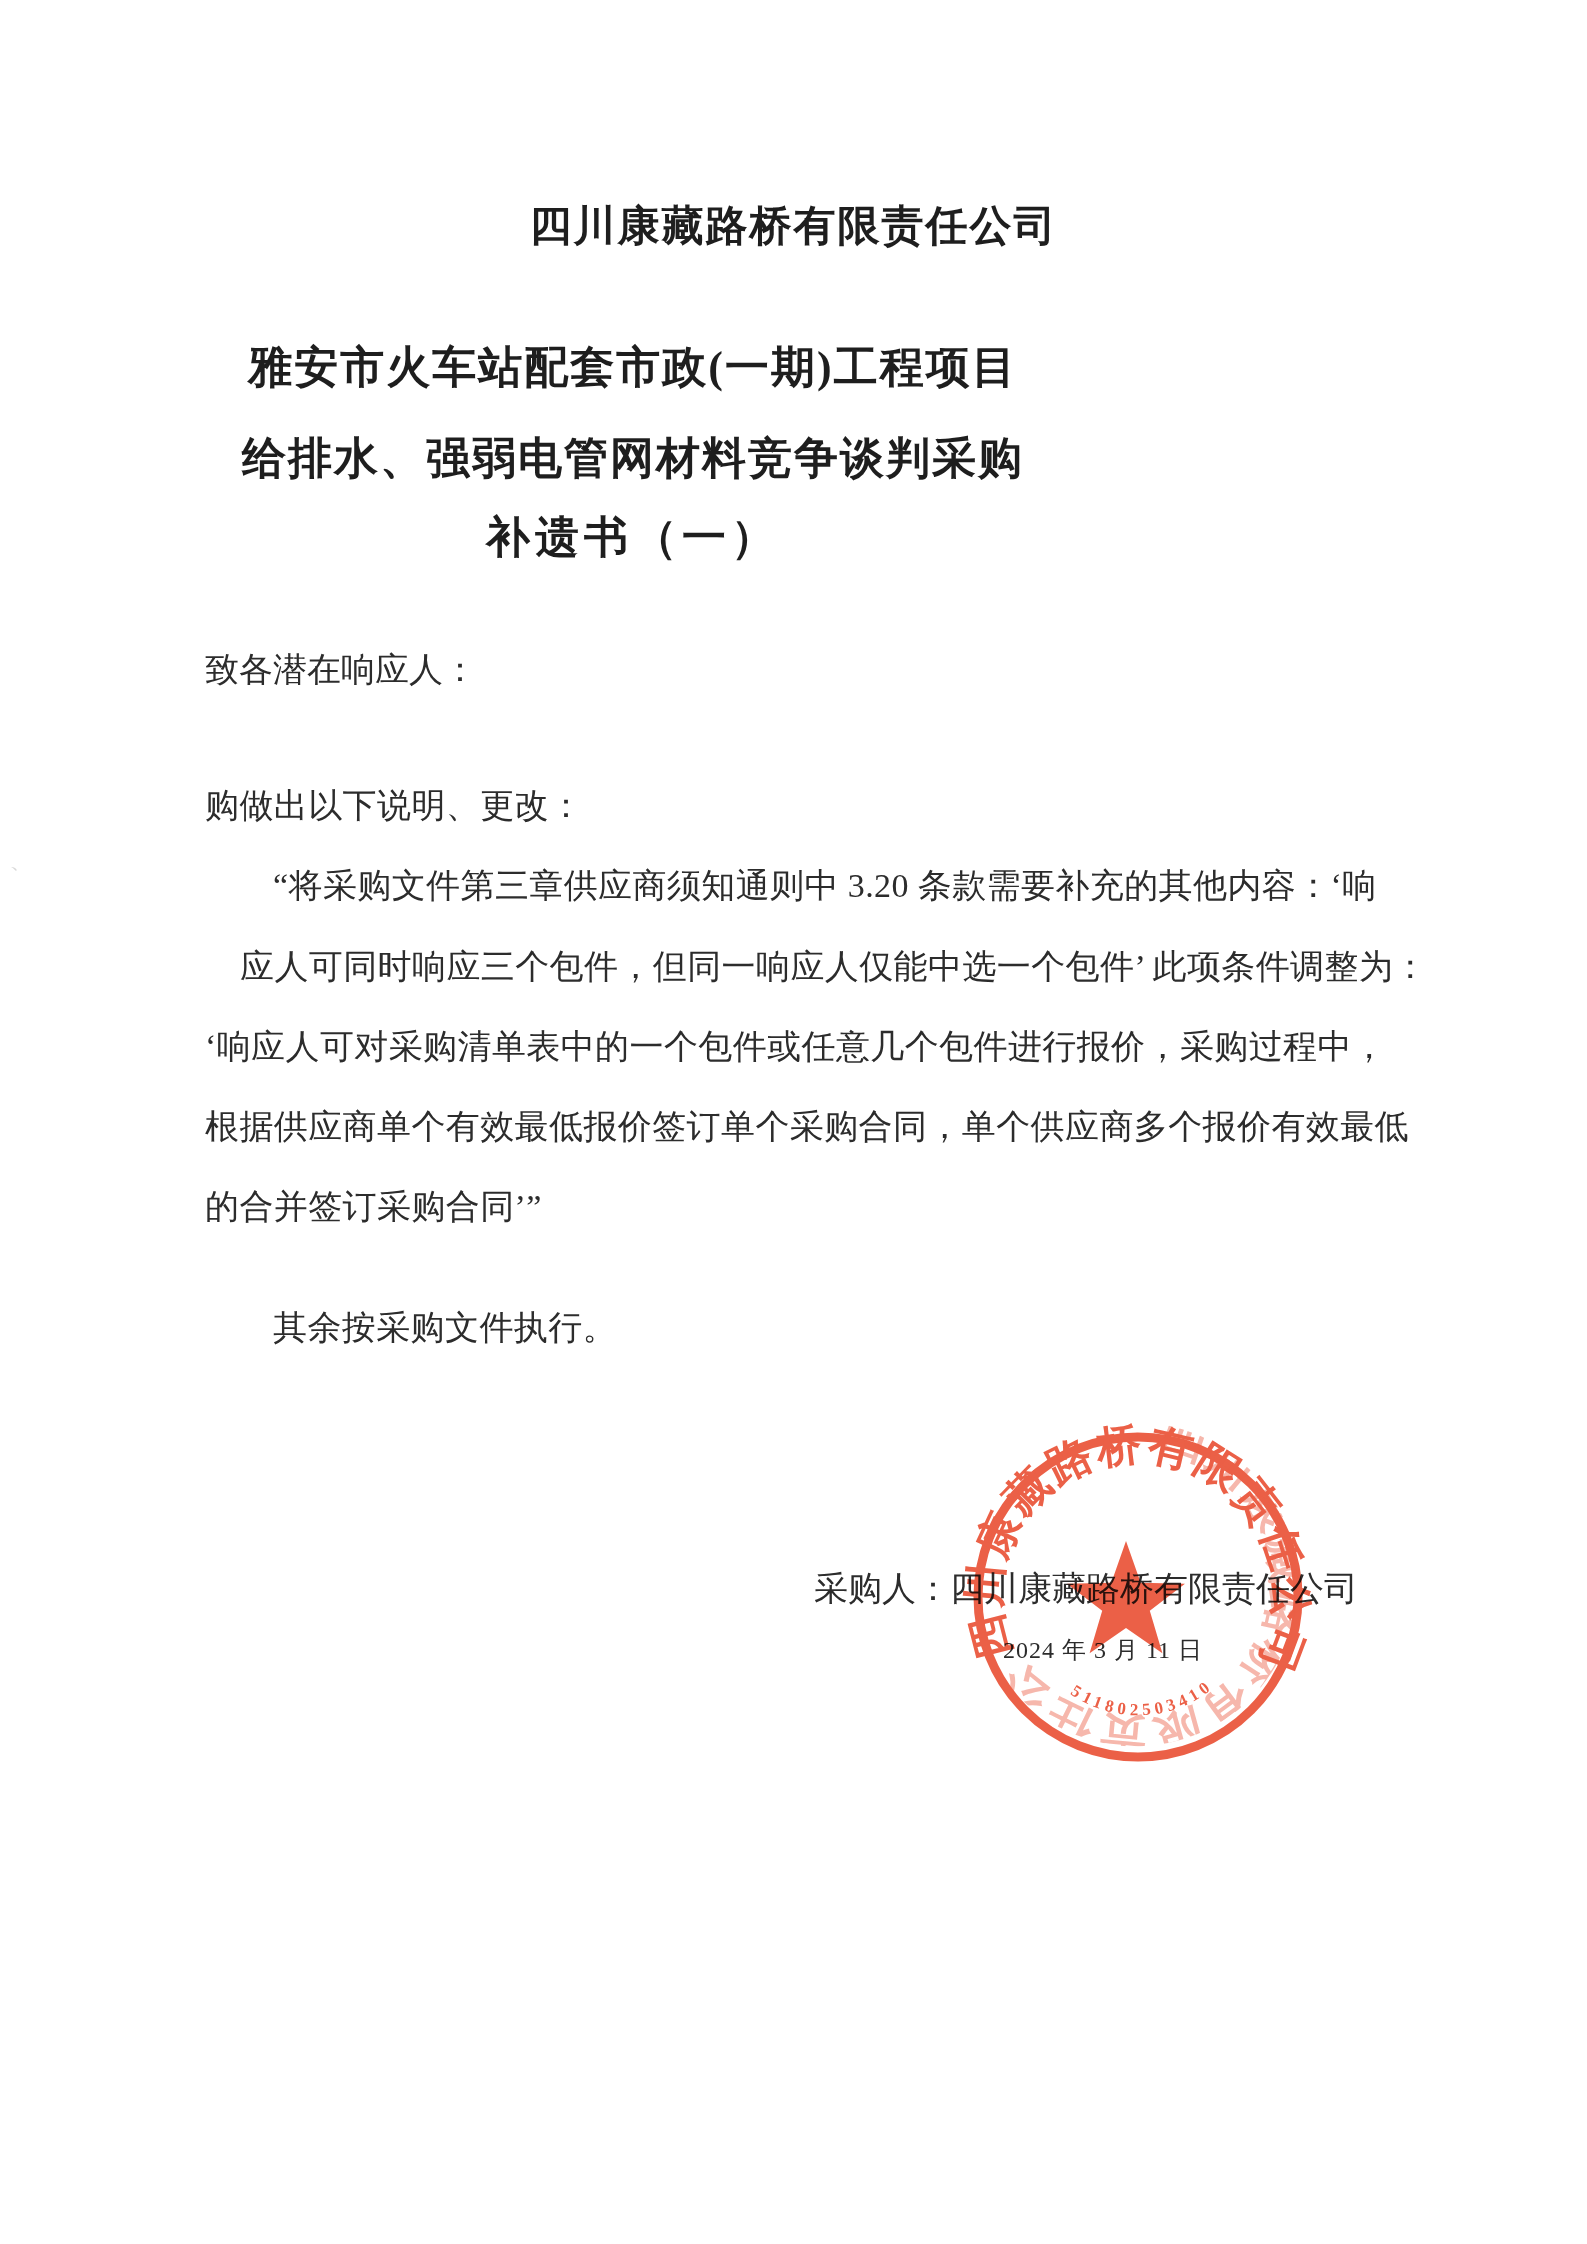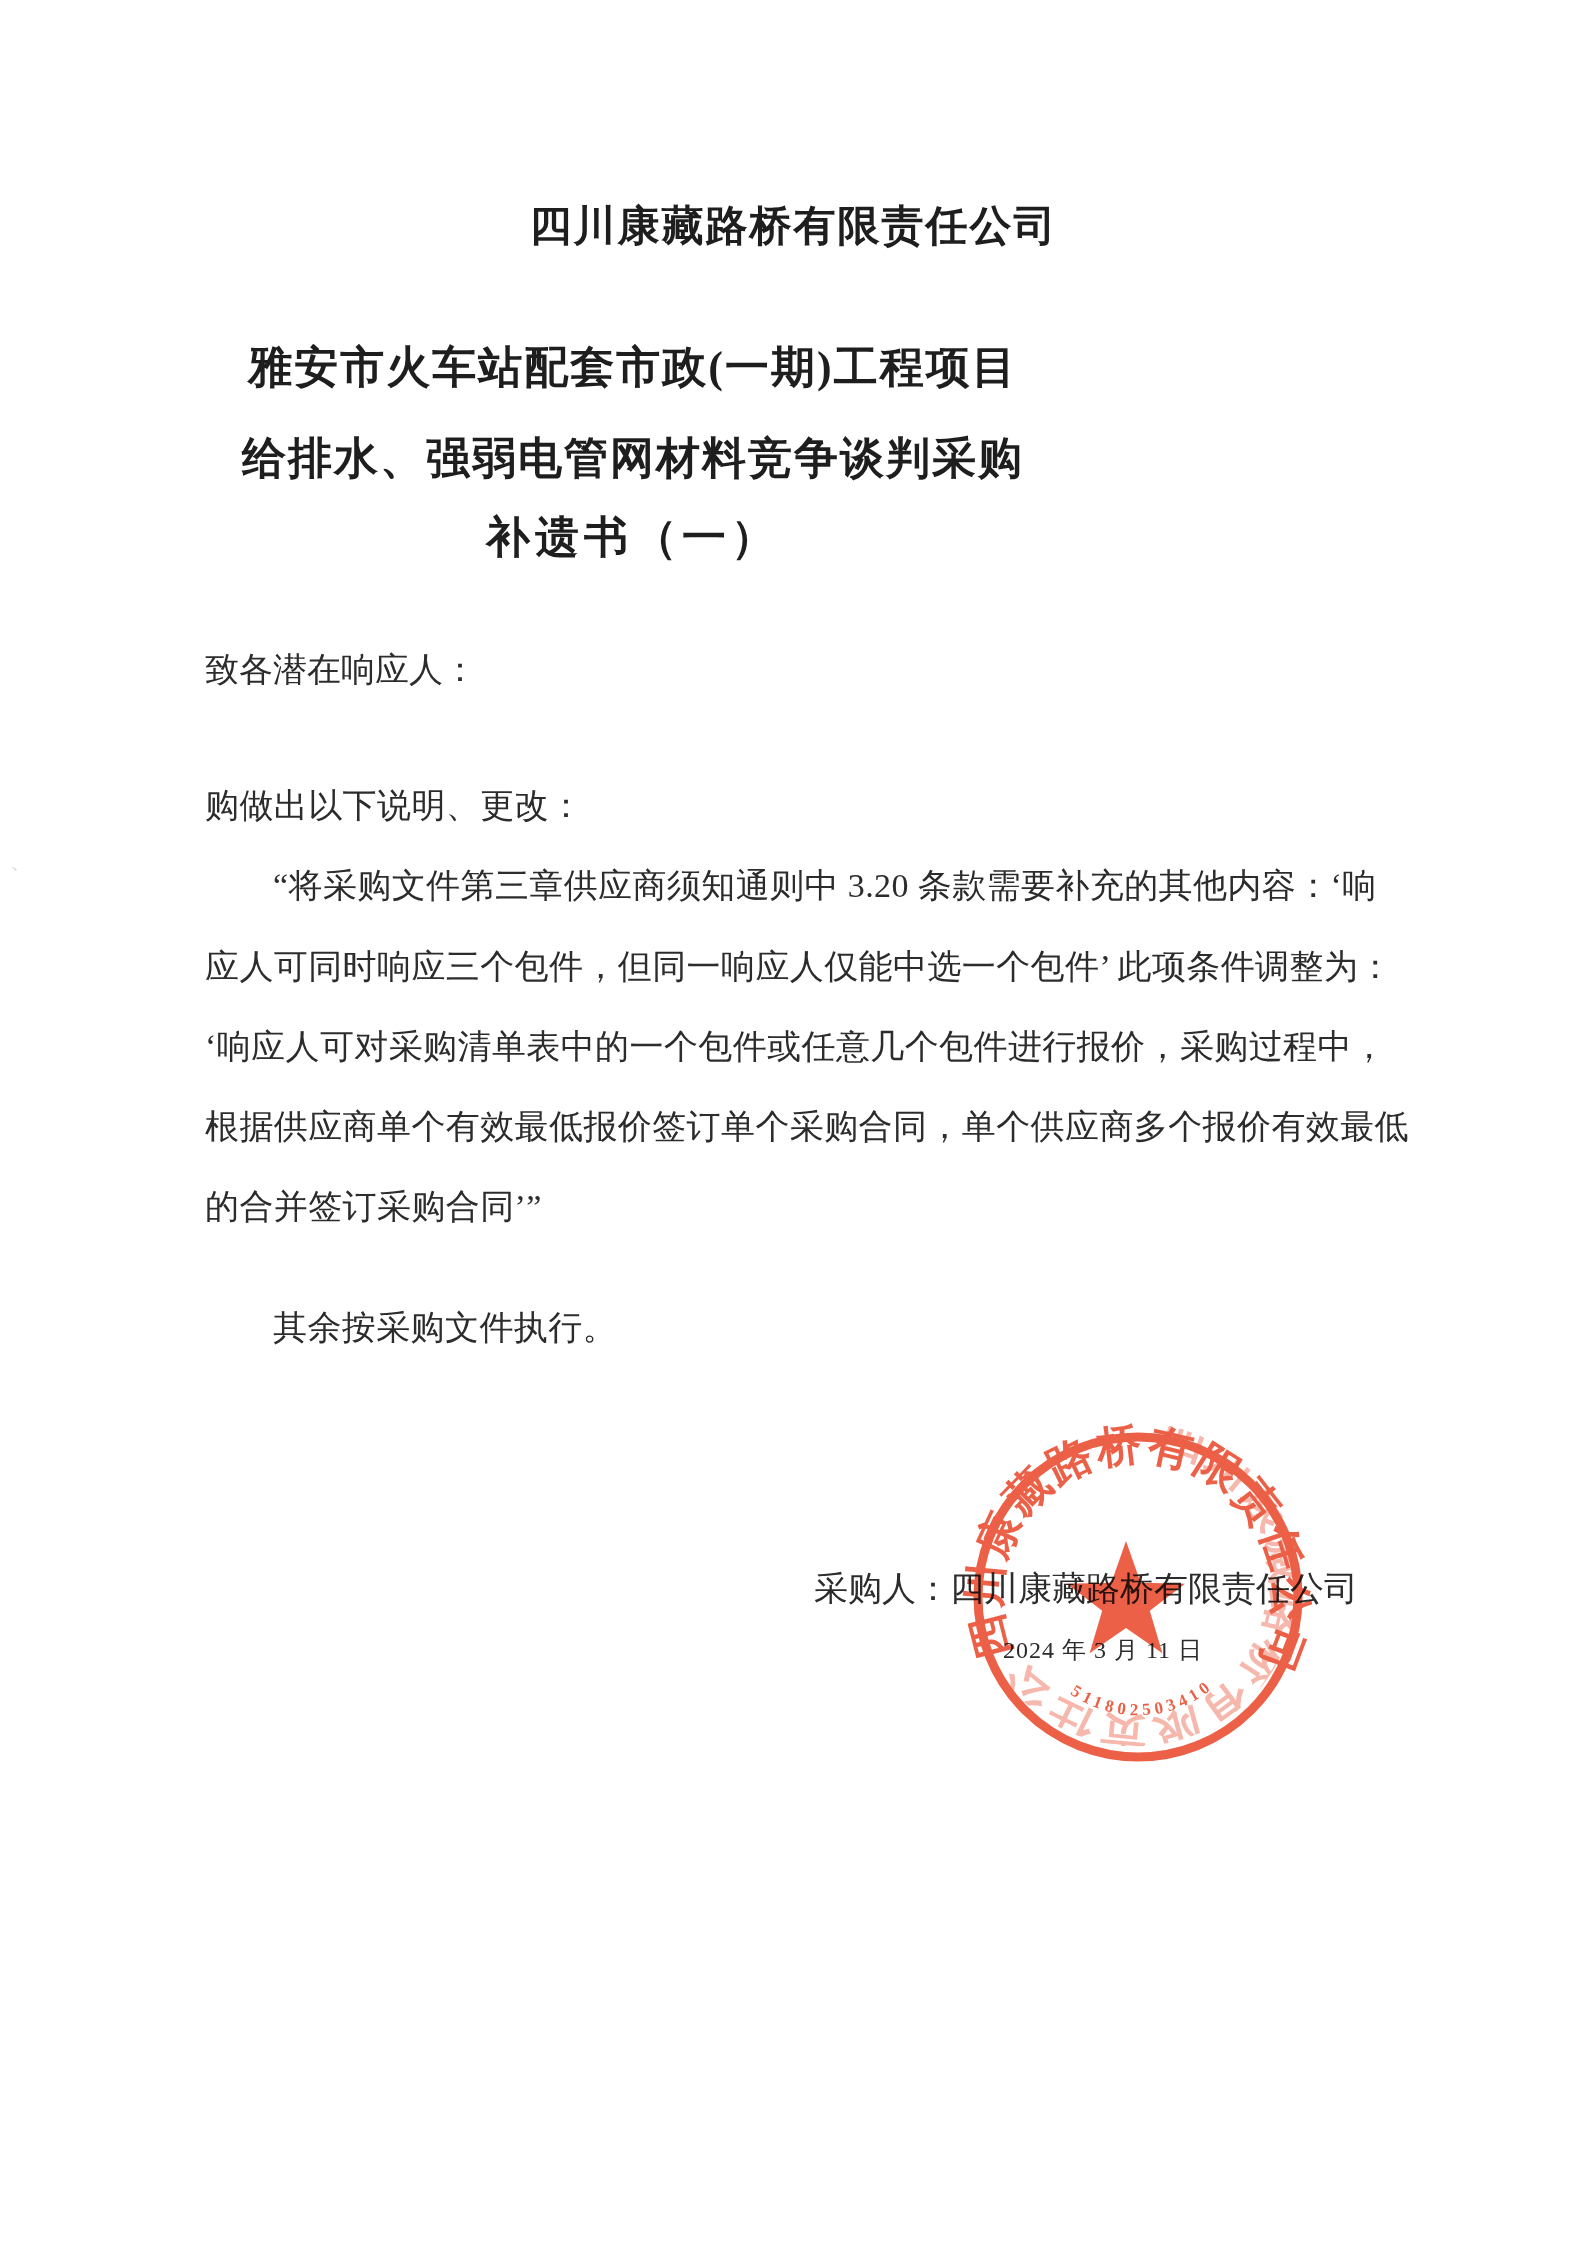--- a/index.html
+++ b/index.html
@@ -27,21 +27,21 @@
   .doc-title.t3{top:501px;letter-spacing:5px;margin-top:7px;}
   .salutation{
     position:absolute;left:205px;top:630px;
     font-size:34px;white-space:nowrap;margin-top:17px;
   }
   .bline{
     position:absolute;left:205px;width:1200px;
     font-size:34px;white-space:nowrap;letter-spacing:0.4px;
   }
   .bline.indent{left:273px;}
-  .l0{top:703px;} .l1{top:783px;} .l2{top:863px;} .l3{top:944px;}
+  .l0{top:703px;} .l1{top:783px;} .l2{top:863px;} .l3{top:944px;margin-left:35px;}
   .l4{top:1024px;} .l5{top:1104px;} .l6{top:1184px;} .l7{top:1305px;}
   .sig-buyer{
     position:absolute;left:814px;top:1566px;
     font-size:34px;white-space:nowrap;z-index:1;
   }
   .sig-date{
     position:absolute;left:1003px;top:1634px;
     font-size:24px;white-space:nowrap;z-index:1;letter-spacing:1px;
   }
   .seal{

